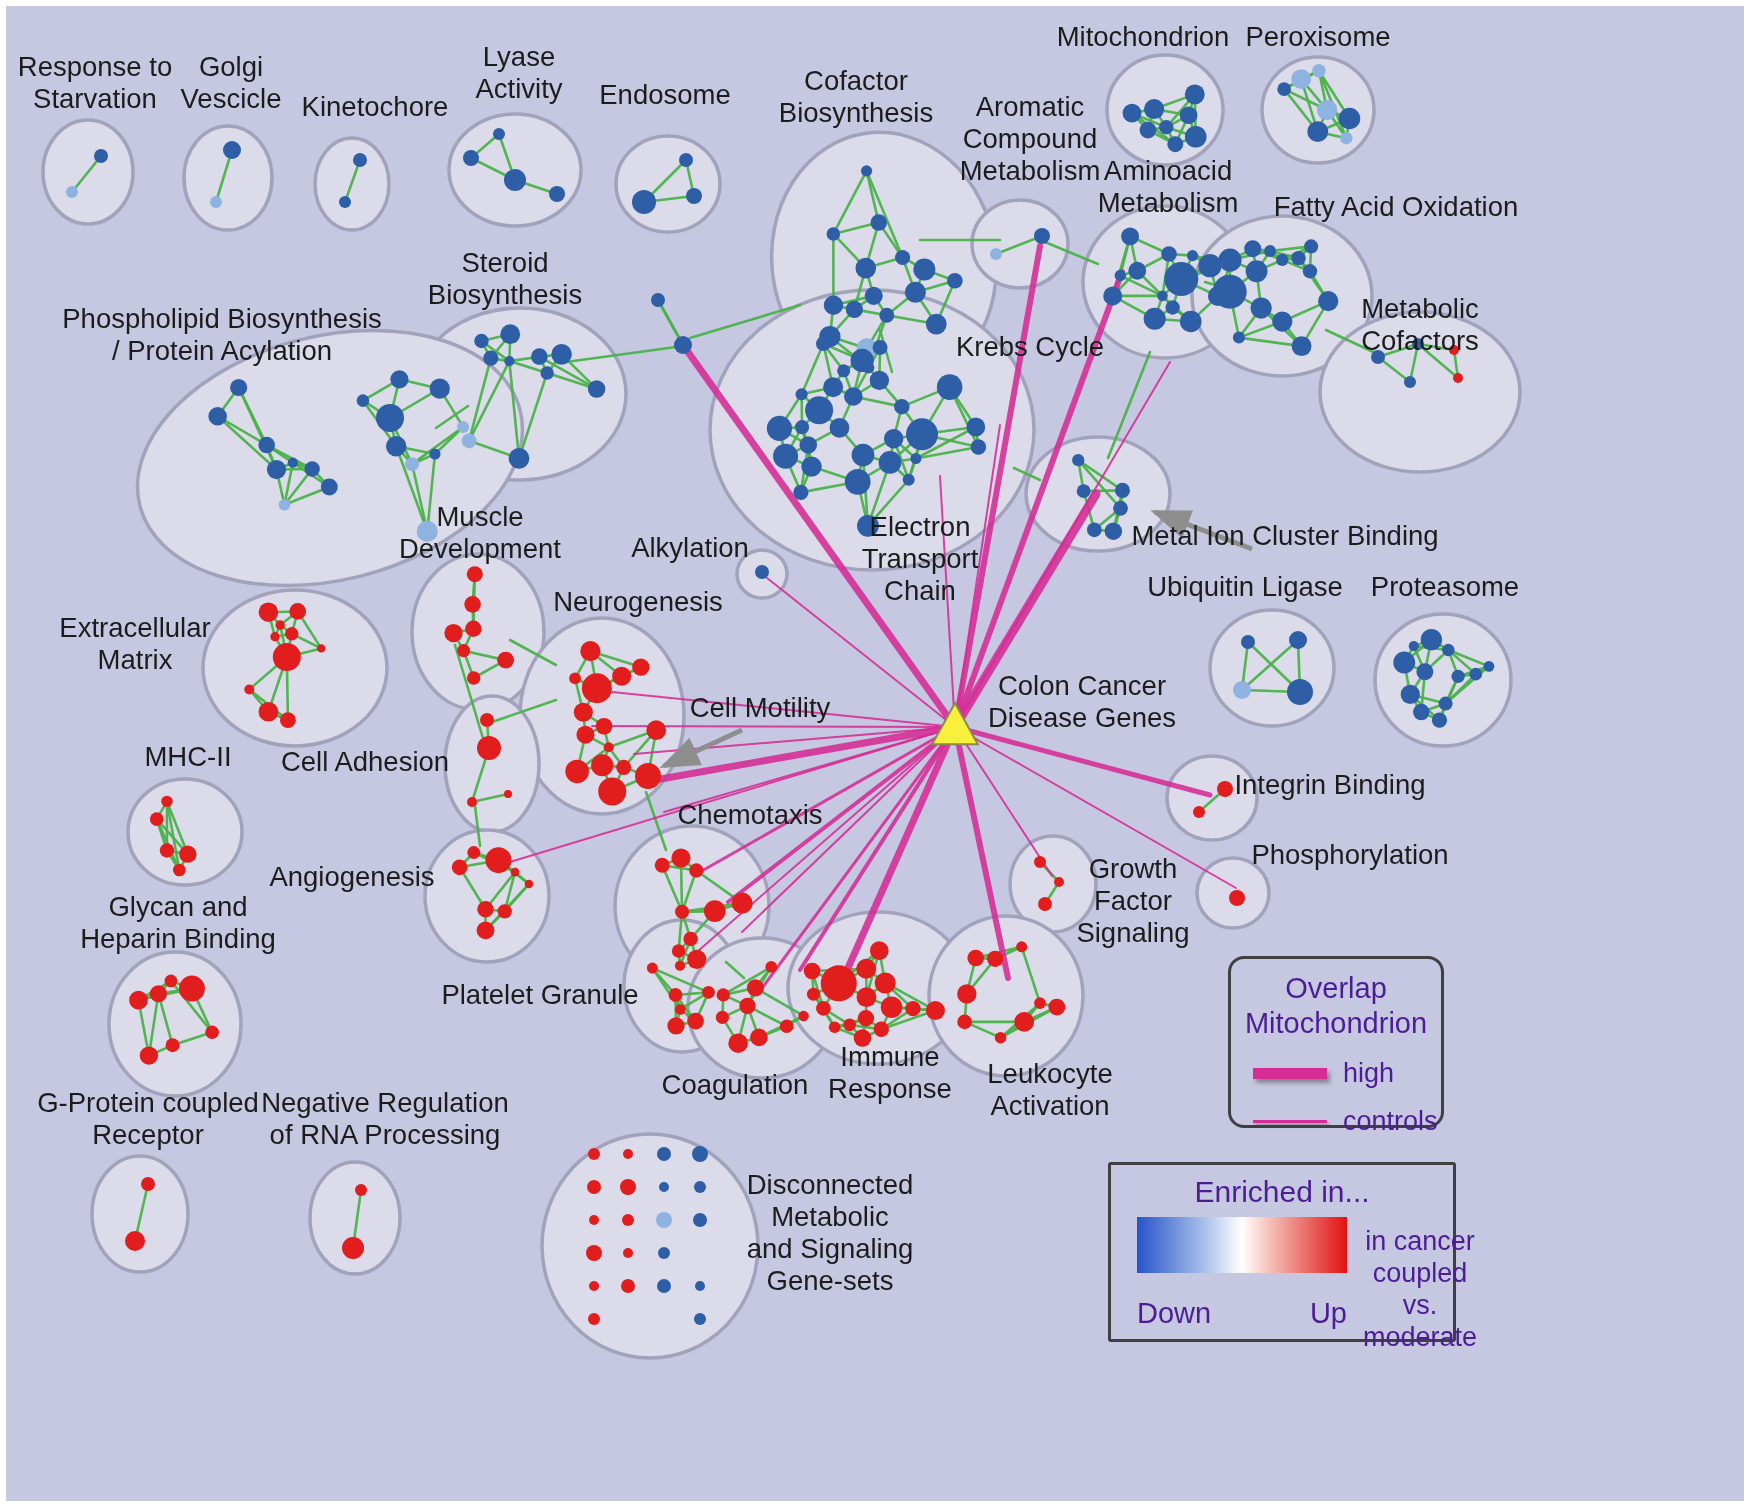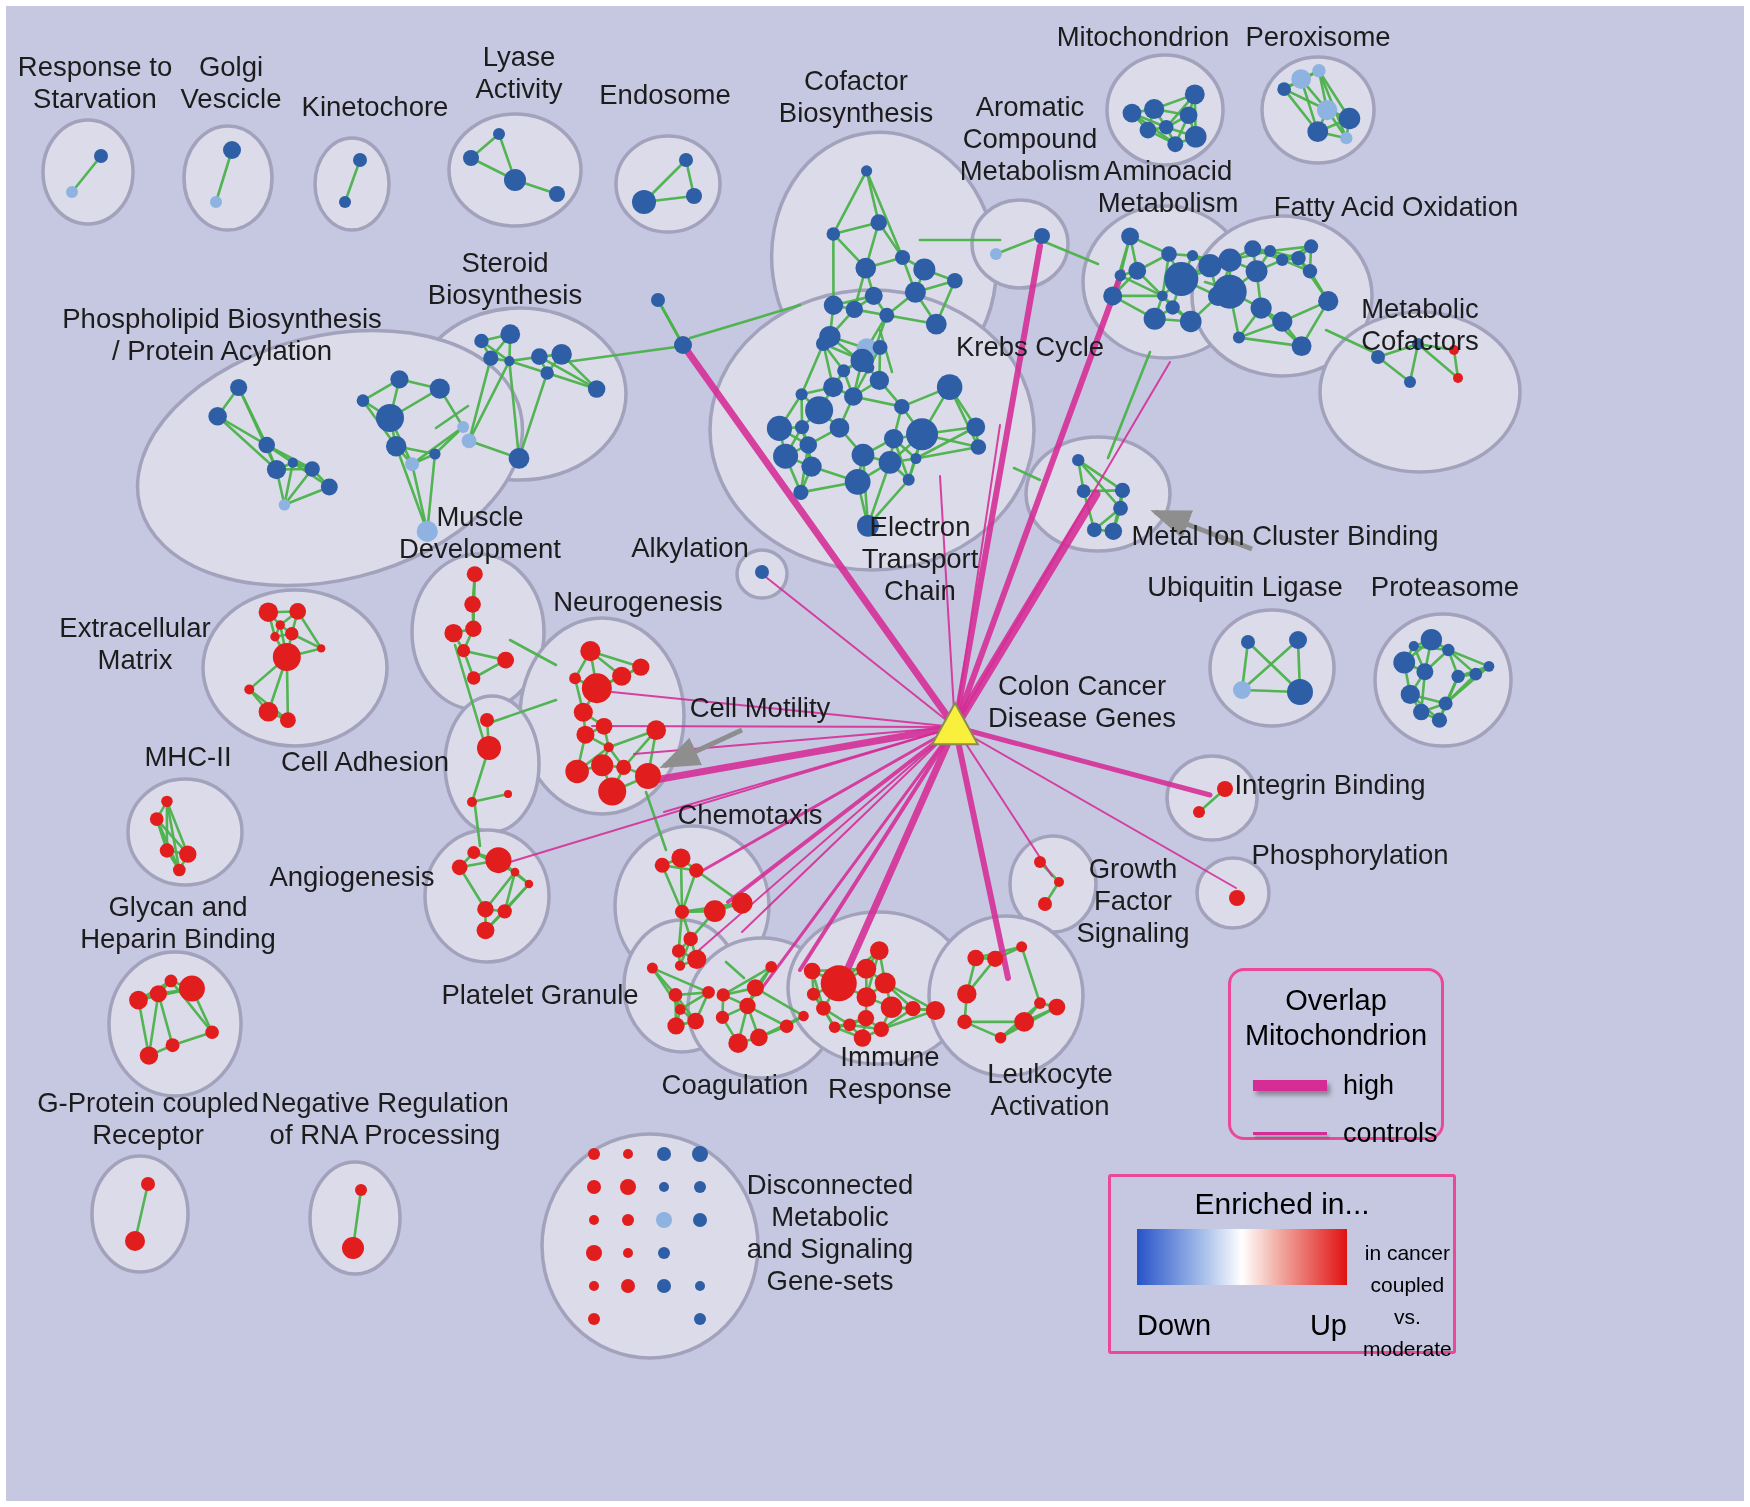--- a/index.html
+++ b/index.html
@@ -8,44 +8,43 @@
     position:relative;
     width:1750px;height:1507px;
     overflow:hidden;
     box-shadow:inset 0 0 0 6px #ffffff;
     font-family:"Liberation Sans",sans-serif;
   }
   #network-svg{position:absolute;left:0;top:0;width:100%;height:100%;}
   #network-svg text{font-family:"Liberation Sans",sans-serif;}
   .legend{
     position:absolute;
-    border:3px solid #ec4899;
-    color:#000000;
+    border:3px solid #404040;
+    color:#4c1d95;
     box-sizing:border-box;
-    margin-top:12px;
   }
   .legend-overlap{
     left:1228px;top:956px;width:216px;height:172px;
     border-radius:16px;
   }
   .lg-title{text-align:center;font-size:29px;line-height:35px;margin-top:12px;}
   .lg-row{display:flex;align-items:center;margin:17px 0 0 22px;}
   .sig-high{display:inline-block;width:74px;height:11px;background:#d62c96;box-shadow:3px 4px 4px rgba(70,70,70,.5);}
   .sig-moderate{display:inline-block;width:74px;height:3px;background:#d62c96;box-shadow:2px 3px 3px rgba(70,70,70,.4);}
   .lg-label{font-size:27px;margin-left:16px;}
   .legend-enriched{
     left:1108px;top:1162px;width:348px;height:180px;
     border-radius:3px;
   }
   .en-title{text-align:center;font-size:30px;margin-top:10px;}
   .en-body{position:absolute;left:26px;top:52px;right:10px;display:flex;}
   .en-left{display:flex;flex-direction:column;gap:18px;}
   .grad{width:210px;height:56px;}
   .en-ends{display:flex;justify-content:space-between;font-size:29px;margin-top:6px;width:210px;}
-  .en-note{font-size:21px;line-height:32px;text-align:center;margin-left:16px;margin-top:8px;flex:1;}
+  .en-note{font-size:27px;line-height:32px;text-align:center;margin-left:16px;margin-top:8px;flex:1;}
 </style>
 </head>
 <body>
 
 <div id="stage" style="background: rgb(198, 199, 225);">
   <svg id="network-svg" viewBox="0 0 1750 1507">
       <defs>
         <marker id="arrowhead" markerWidth="9" markerHeight="8" refX="7" refY="3" orient="auto" markerUnits="strokeWidth">
           <path d="M0,0 L8,3 L0,6 Z" fill="#8e8e8e"></path>
         </marker>

